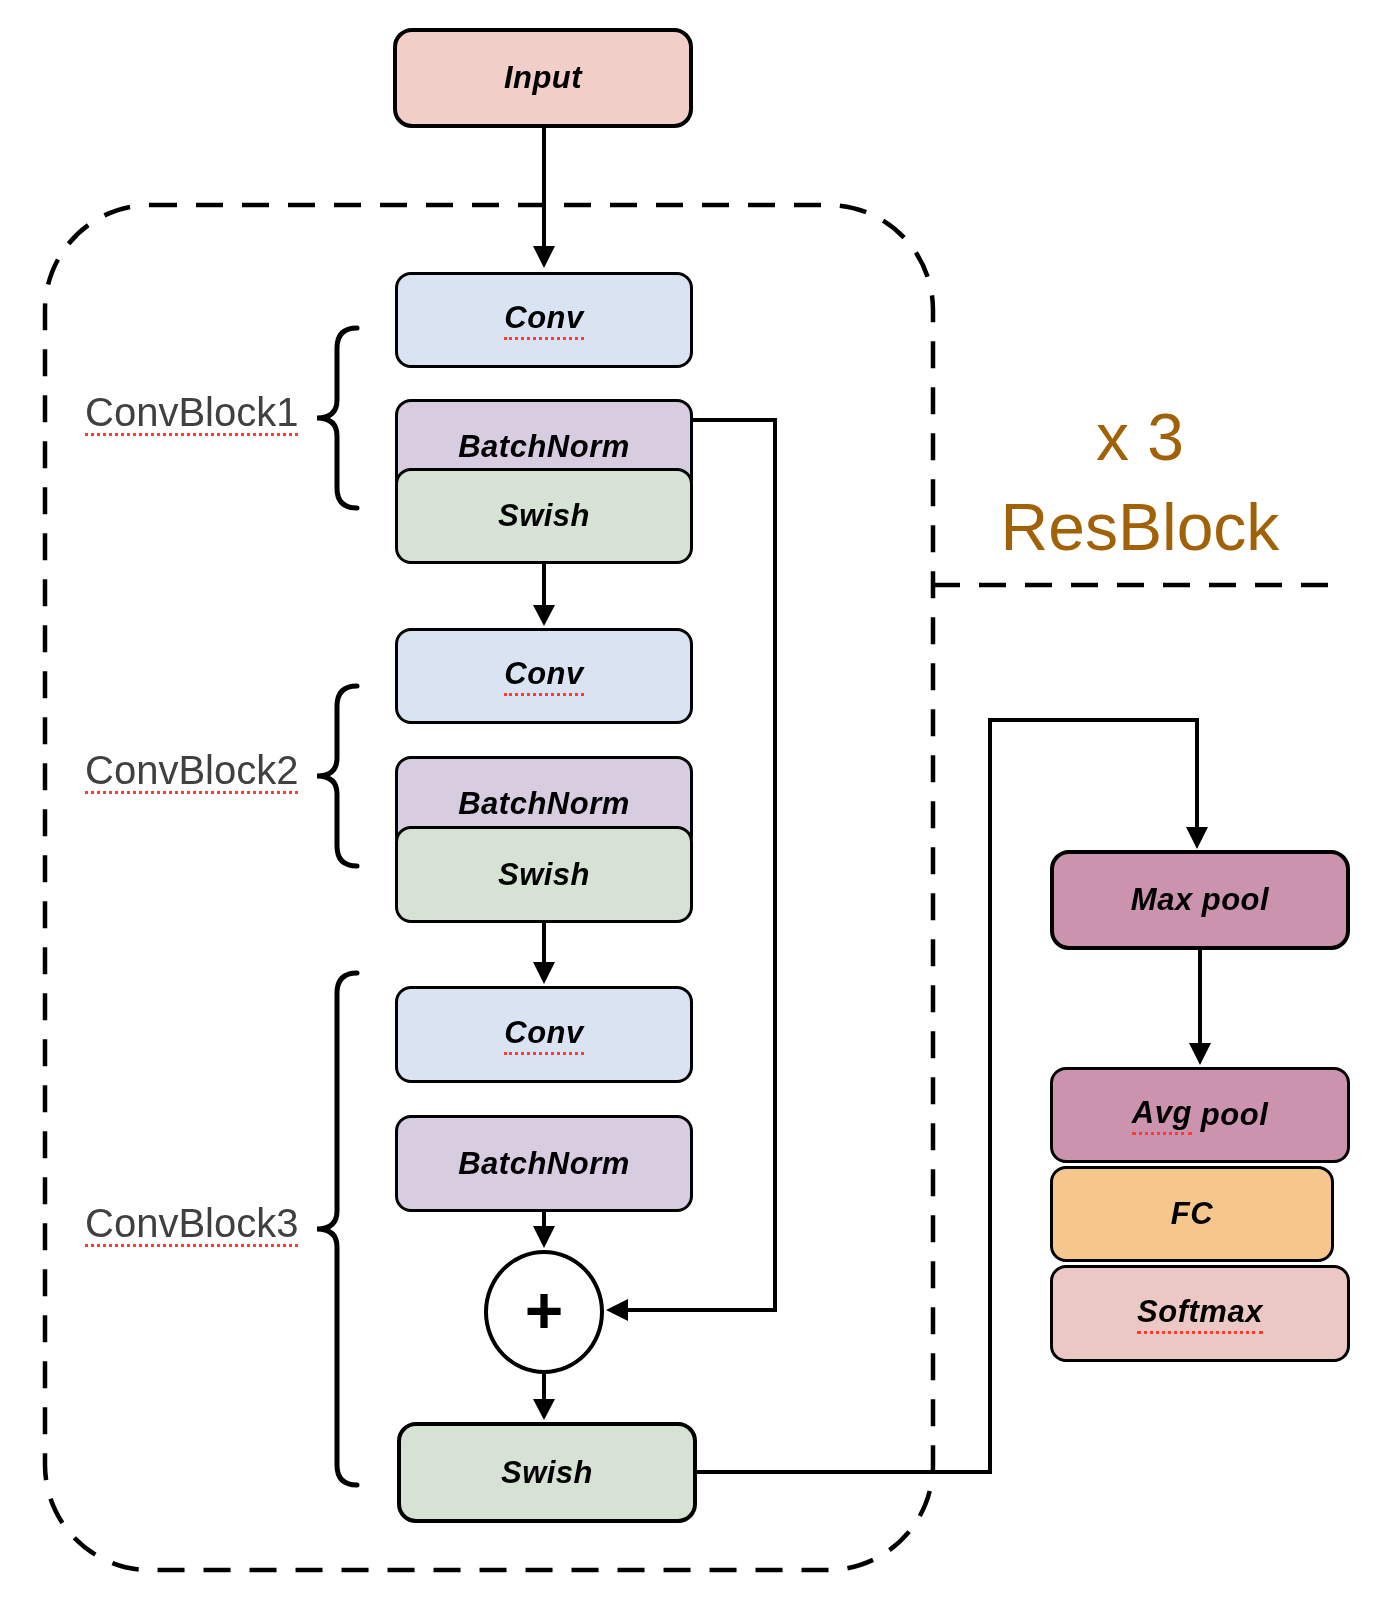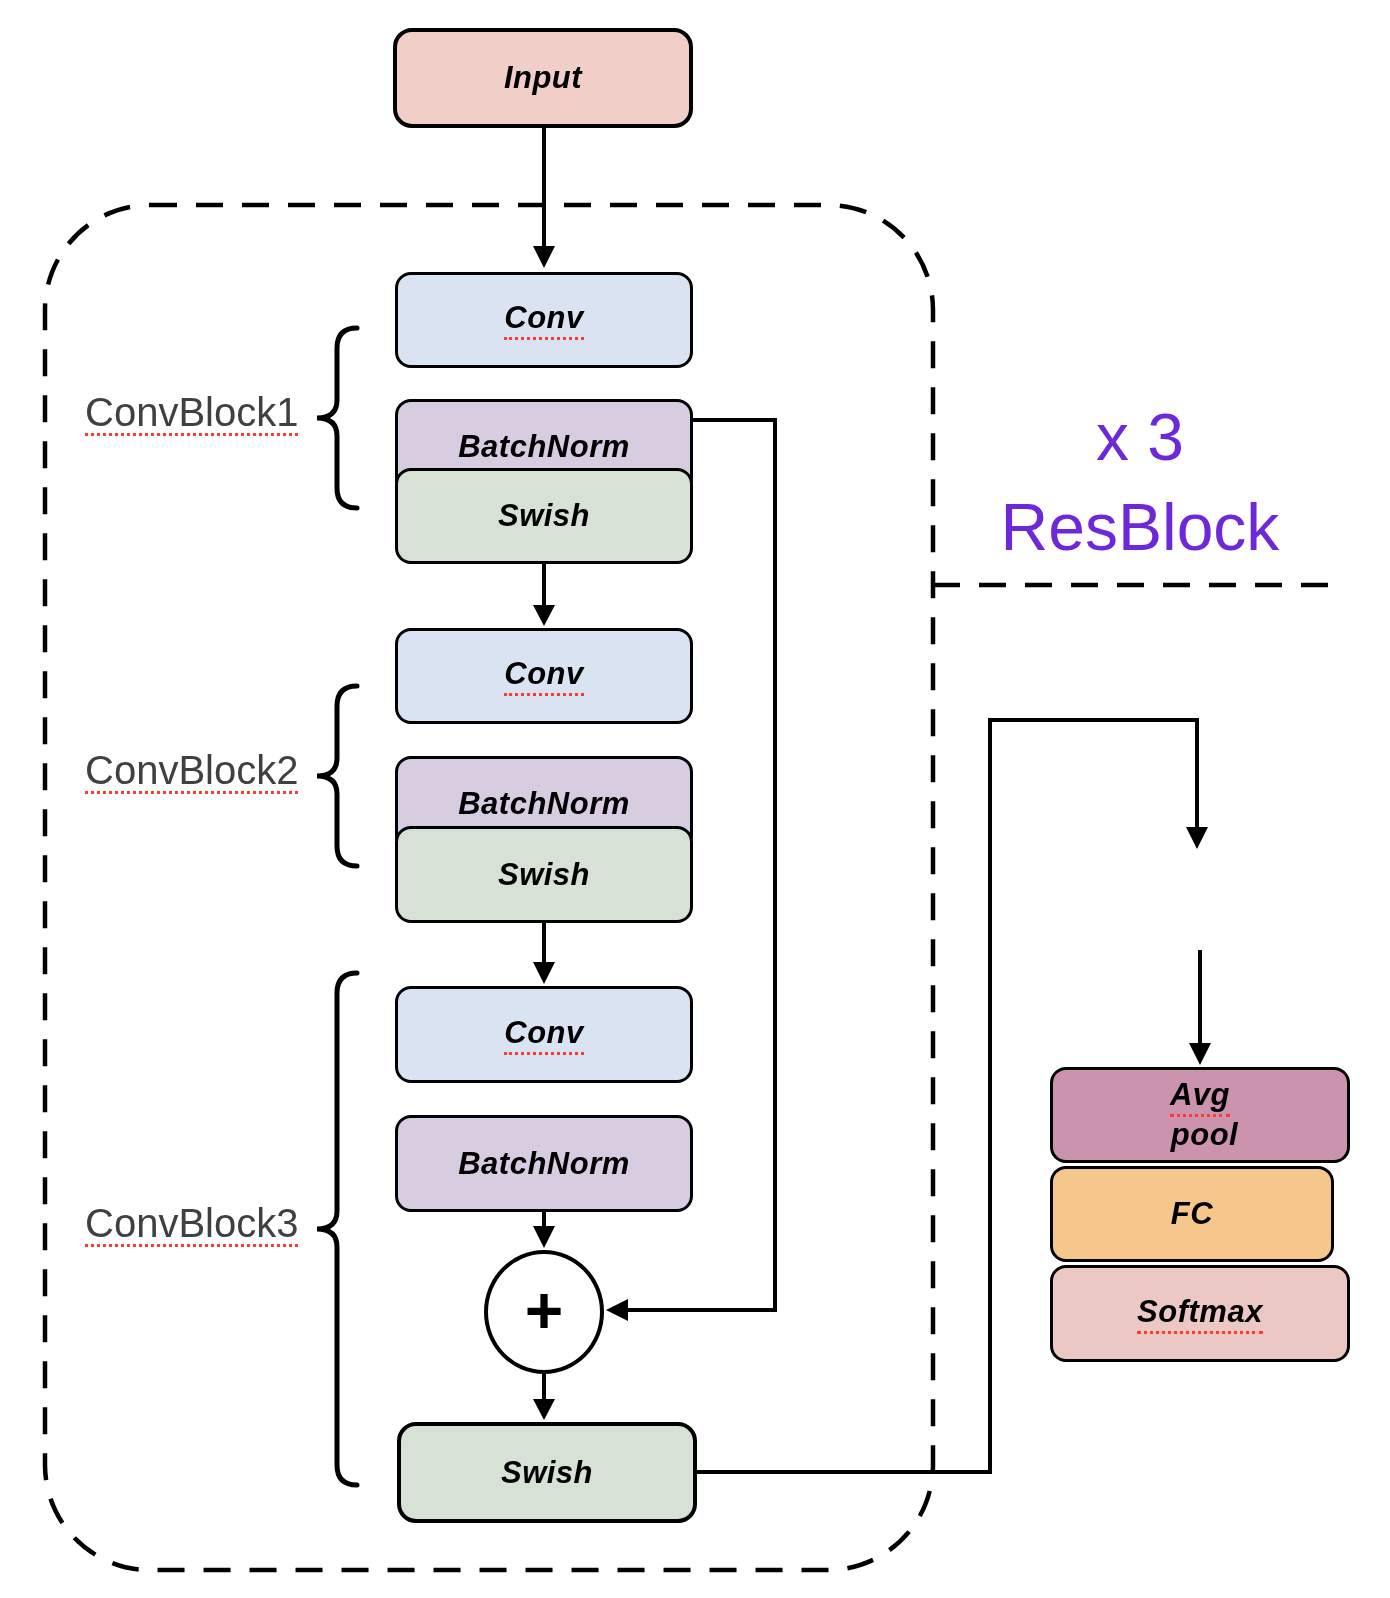--- a/index.html
+++ b/index.html
@@ -95,21 +95,21 @@
     font-weight: 700;
     color: #000;
     padding-bottom: 4px;
   }
   .repeat-label {
     position: absolute;
     left: 940px;
     top: 392px;
     width: 400px;
     text-align: center;
-    color: #6d28d9;
+    color: #a16207;
     font-size: 66px;
     font-weight: 400;
     line-height: 90px;
     white-space: nowrap;
   }
 </style>
 </head>
 <body>
 
 <div id="canvas">
@@ -212,21 +212,24 @@
   </div>
   <div class="block-label" style="left:85px; top:1203px;">
     <span class="misspelled">ConvBlock3</span>
   </div>
 
   <div class="repeat-label">
     <div>x 3</div>
     <div>ResBlock</div>
   </div>
 
-  <div class="node pool-node" style="left:1050px; top:1067px; width:300px; height:96px;flex-direction:column;">
+  <div class="node pool-node big" style="left:1050px; top:850px; width:300px; height:100px;">
+    <span>Max pool</span>
+  </div>
+  <div class="node pool-node" style="left:1050px; top:1067px; width:300px; height:96px;">
     <span class="misspelled">Avg</span>
     <span class="word-rest">pool</span>
   </div>
   <div class="node fc-node" style="left:1050px; top:1166px; width:284px; height:96px;">
     <span>FC</span>
   </div>
   <div class="node softmax-node" style="left:1050px; top:1265px; width:300px; height:97px;">
     <span class="misspelled">Softmax</span>
   </div>
 

